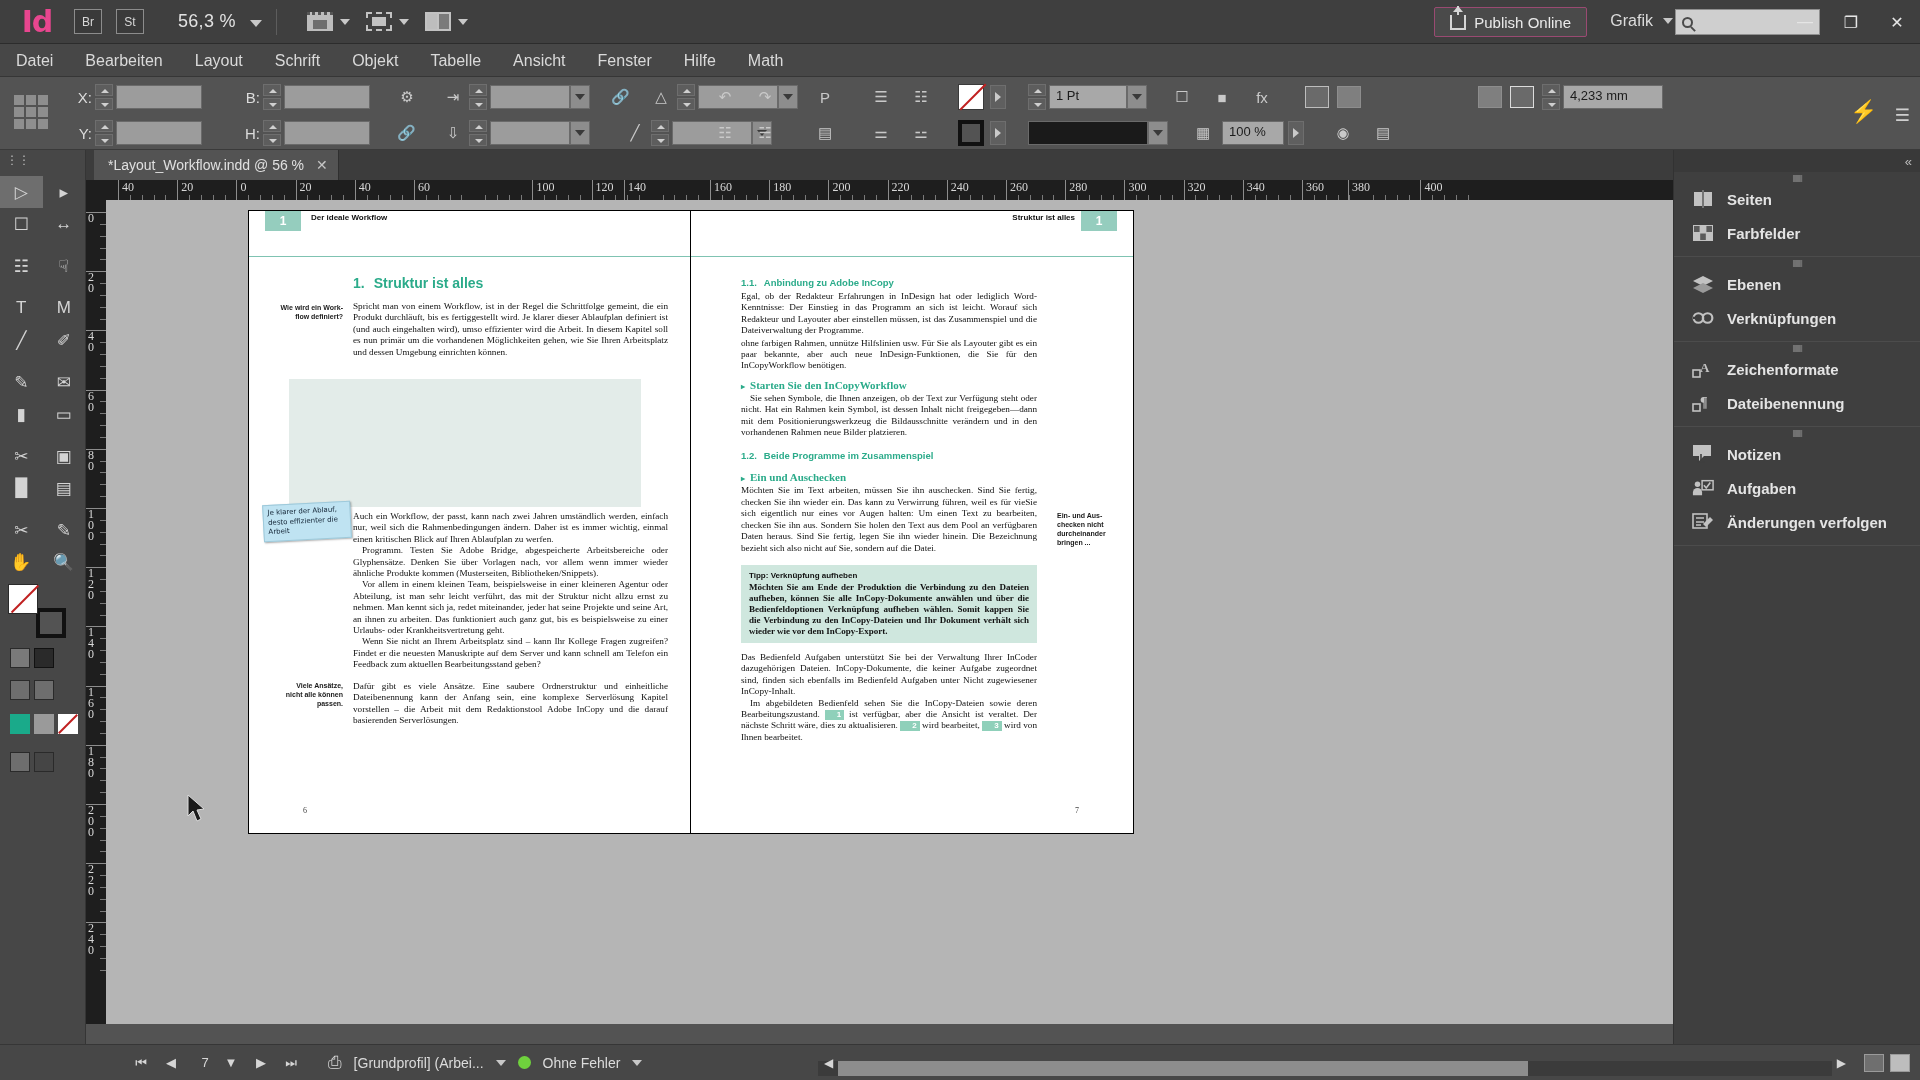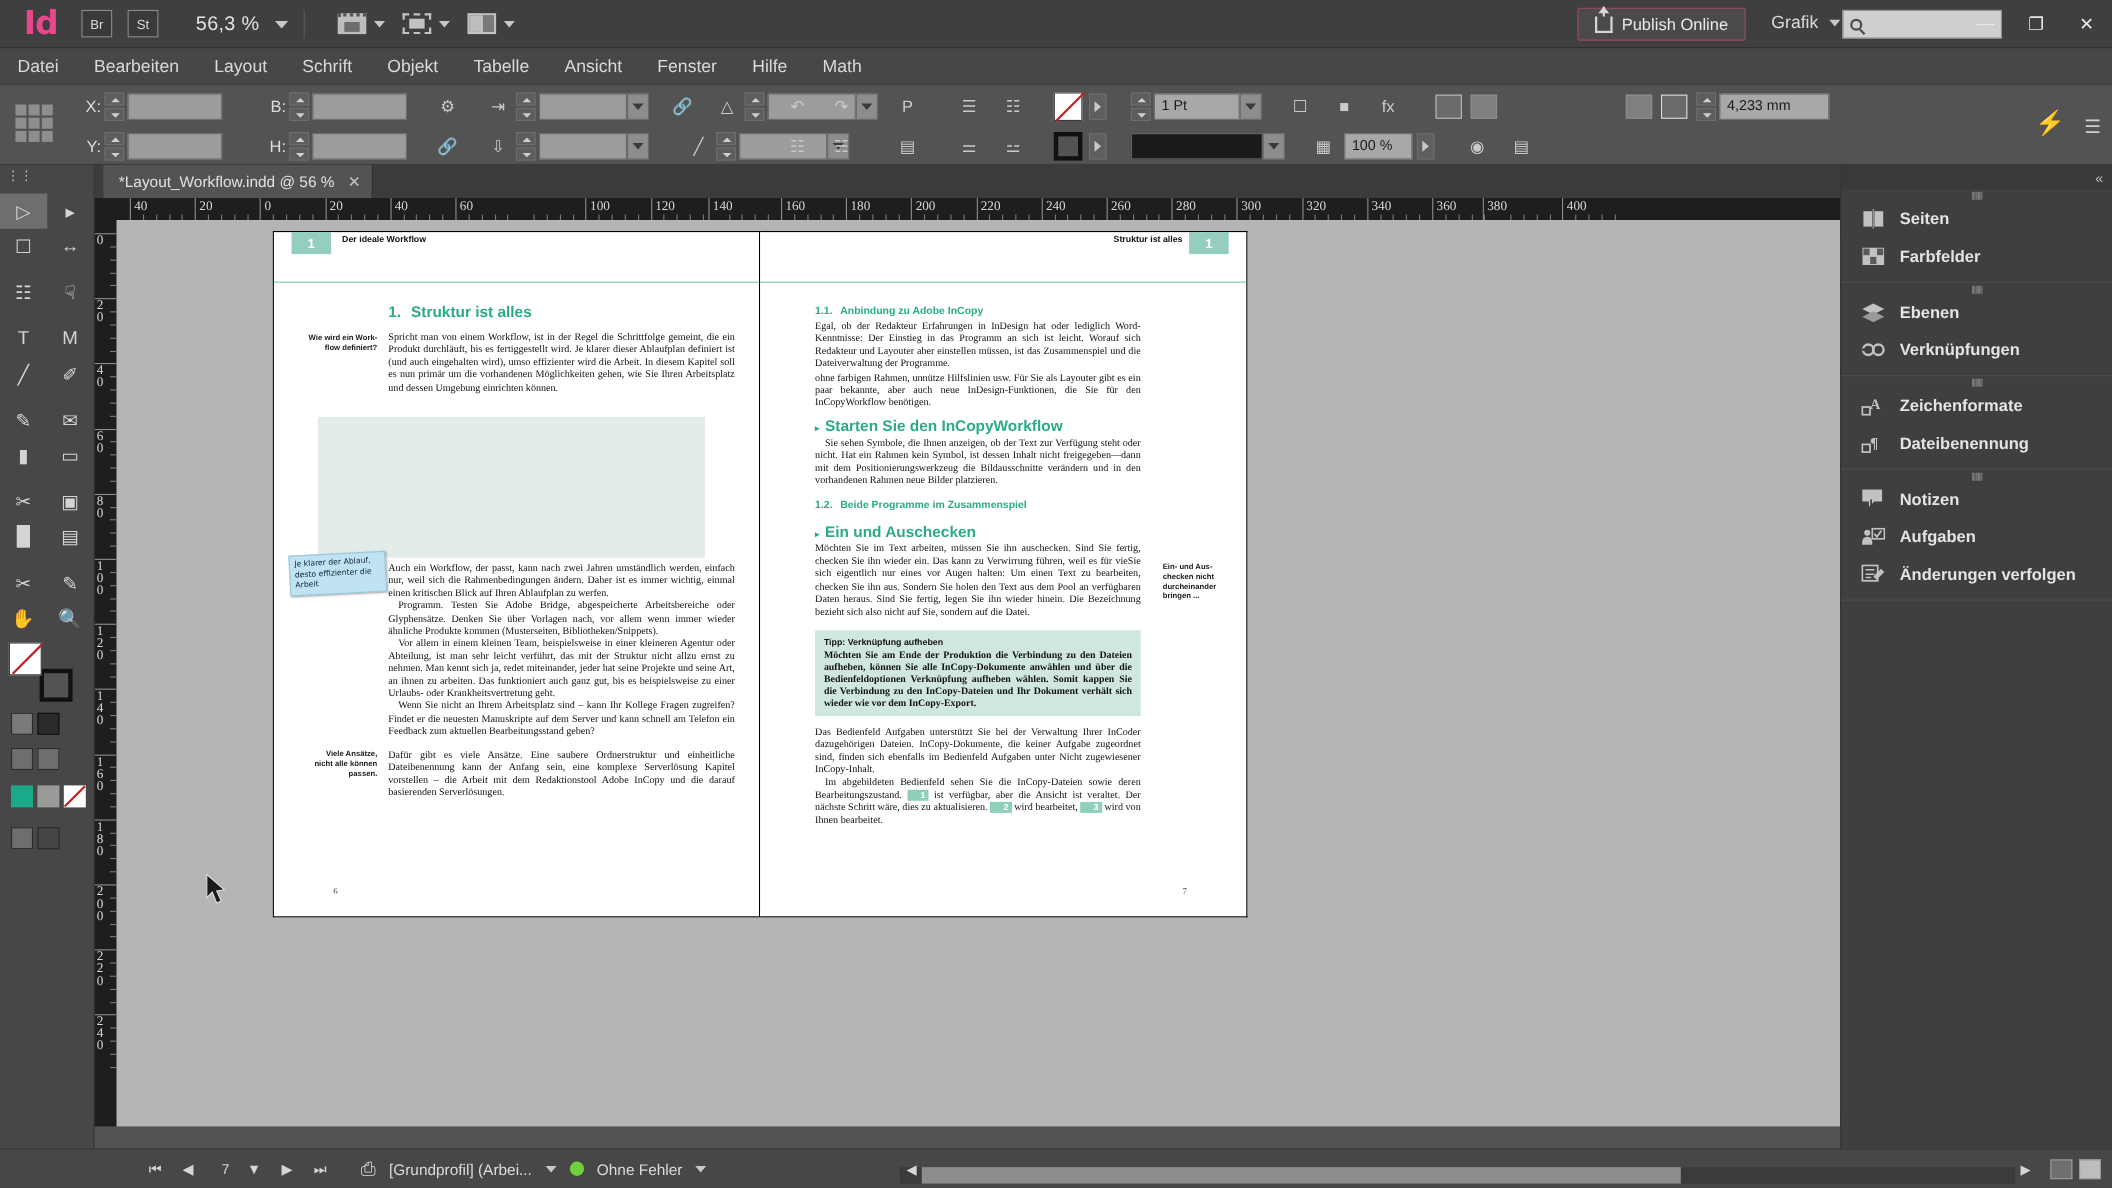--- a/index.html
+++ b/index.html
@@ -171,21 +171,21 @@
   .hdr{ position:absolute;left:0;right:0;top:26px;height:20px;border-bottom:1px solid #7fc3b2;}
   .folio{ position:absolute;top:0;width:36px;height:20px;background:#95cdbe;color:#fff;
     font-family:"Liberation Sans",sans-serif;font-size:12px;font-weight:bold;display:flex;align-items:center;justify-content:center;}
   .folio.l{ left:16px;} .folio.r{ right:16px;}
   .runhead{ position:absolute;top:2px;font-family:"Liberation Sans",sans-serif;font-size:8px;font-weight:bold;color:#111;}
   .runhead.l{ left:62px;} .runhead.r{ right:58px;}
 
   .h1{ font-family:"Liberation Sans",sans-serif;font-size:14px;font-weight:bold;color:#2bab8a;}
   .h1 .num{ color:#2bab8a; margin-right:9px;}
   .h2{ font-family:"Liberation Sans",sans-serif;font-size:9.5px;font-weight:bold;color:#2bab8a;}
-  .h3{ font-family:Liberation Sans, sans-serif;font-size:14px;font-weight:bold;color:#2bab8a;}
+  .h3{ font-family:Liberation Serif, serif;font-size:11px;font-weight:bold;color:#2bab8a;}
   .h3:before{ content:"\25B8"; color:#2bab8a; margin-right:5px;font-size:8px;}
   .body{ font-size:9.2px;line-height:11.4px;text-align:justify;}
   .body p{ text-indent:9px; }
   .body p.first{ text-indent:0; }
   .marg{ font-family:"Liberation Sans",sans-serif;font-size:7px;line-height:9px;text-align:right;font-weight:bold;color:#1a1a1a;}
   .marg.lft{ text-align:left;}
   .imgbox{ background:#e3ece9; }
   .tipbox{ background:#cfe7de; padding:6px 8px; }
   .tiphead{ font-family:"Liberation Sans",sans-serif;font-size:8px;font-weight:bold;color:#111;margin-bottom:2px;}
   .tipbody{ font-size:9px;line-height:11px;font-weight:bold;text-align:justify;}
@@ -532,21 +532,21 @@
       <div class="tk" style="left: 446.4px;">100</div>
       <div class="tks" style="left: 458.24px;"></div>
       <div class="tks" style="left: 470.08px;"></div>
       <div class="tks" style="left: 481.92px;"></div>
       <div class="tks" style="left: 493.76px;"></div>
       <div class="tk" style="left: 505.6px;">120</div>
       <div class="tks" style="left: 517.44px;"></div>
       <div class="tks" style="left: 529.28px;"></div>
       <div class="tks" style="left: 541.12px;"></div>
       <div class="tks" style="left: 552.96px;"></div>
-      <div class="tk" style="left: 558px;">140</div>
+      <div class="tk" style="left: 538px;">140</div>
       <div class="tks" style="left: 576.64px;"></div>
       <div class="tks" style="left: 588.48px;"></div>
       <div class="tks" style="left: 600.32px;"></div>
       <div class="tks" style="left: 612.16px;"></div>
       <div class="tk" style="left: 624px;">160</div>
       <div class="tks" style="left: 635.84px;"></div>
       <div class="tks" style="left: 647.68px;"></div>
       <div class="tks" style="left: 659.52px;"></div>
       <div class="tks" style="left: 671.36px;"></div>
       <div class="tk" style="left: 683.2px;">180</div>

